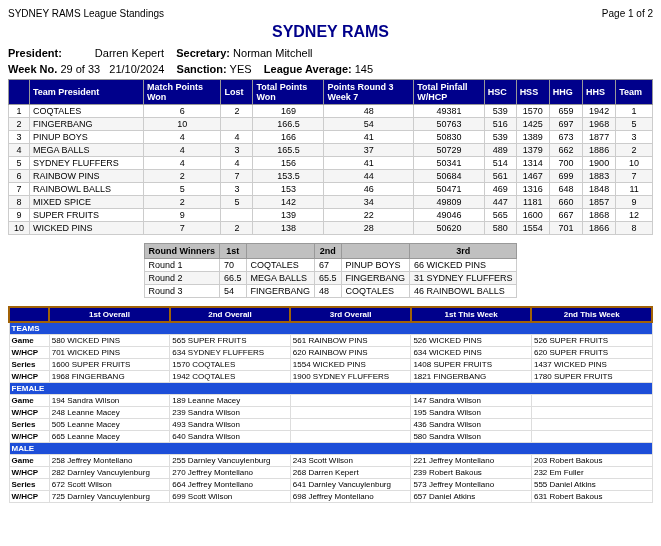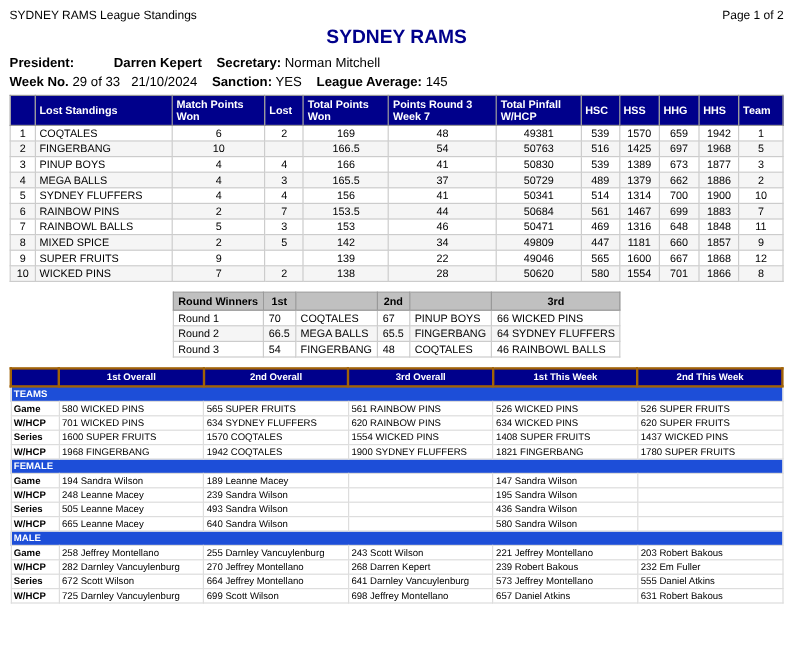--- a/index.html
+++ b/index.html
@@ -38,21 +38,21 @@
 
 <div class="page-header">
   <span>SYDNEY RAMS League Standings</span>
   <span><span>Page 1 of 2</span></span>
 </div>
 
 <div class="main-title">SYDNEY RAMS</div>
 
 <div class="info-section">
   <span>President:</span>
-  <span style="font-weight:bold;padding-left:30px;">Darren Kepert</span>
+  <span style="font-weight:normal;padding-left:30px;">Darren Kepert</span>
   &nbsp;&nbsp;
   <span>Secretary:</span>
   <span style="font-weight:normal;">Norman Mitchell</span>
 </div>
 <div class="info-section">
   <span>Week No.</span>
   <span style="font-weight:normal;">29 of 33</span>
   &nbsp;
   <span style="font-weight:normal;">21/10/2024</span>
   &nbsp;&nbsp;
@@ -60,21 +60,21 @@
   <span style="font-weight:normal;">YES</span>
   &nbsp;&nbsp;
   <span>League Average:</span>
   <span style="font-weight:normal;">145</span>
 </div>
 
 <table class="standings-table" id="standings-tbl">
   <thead>
     <tr>
       <th></th>
-      <th class="left" style="text-align:left;">Lost Standings</th>
+      <th class="left" style="text-align:left;">Team President</th>
       <th>Match Points<br>Won</th>
       <th>Lost</th>
       <th>Total Points<br>Won</th>
       <th>Points Round 3<br>Week 7</th>
       <th>Total Pinfall<br>W/HCP</th>
       <th>HSC</th>
       <th>HSS</th>
       <th>HHG</th>
       <th>HHS</th>
       <th>Team</th>
@@ -244,21 +244,21 @@
           <td>67</td>
           <td>PINUP BOYS</td>
           <td>66 WICKED PINS</td>
         </tr>
         <tr>
           <td>Round 2</td>
           <td>66.5</td>
           <td>MEGA BALLS</td>
           <td>65.5</td>
           <td>FINGERBANG</td>
-          <td>64 SYDNEY FLUFFERS</td>
+          <td>31 SYDNEY FLUFFERS</td>
         </tr>
         <tr>
           <td>Round 3</td>
           <td>54</td>
           <td>FINGERBANG</td>
           <td>48</td>
           <td>COQTALES</td>
           <td>46 RAINBOWL BALLS</td>
         </tr>
       </tbody>

